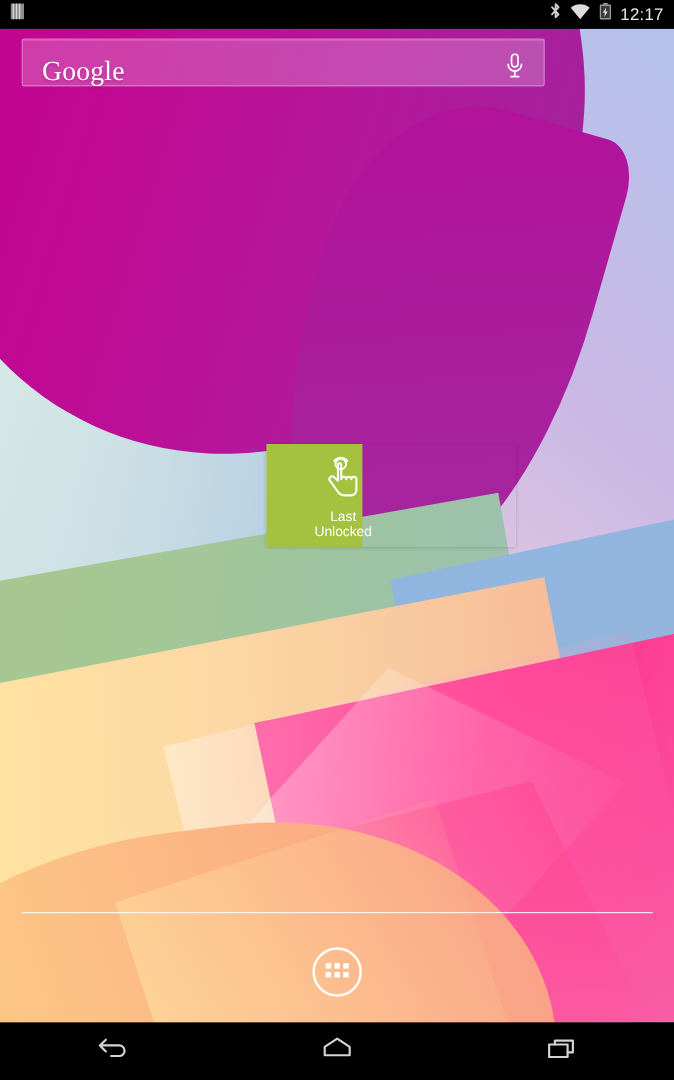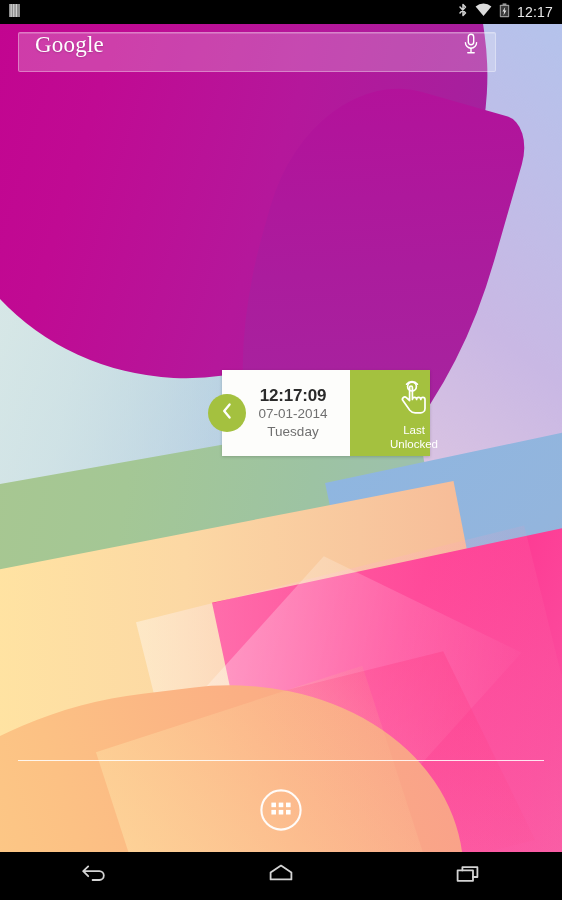--- a/index.html
+++ b/index.html
@@ -171,26 +171,26 @@
     font-size: 14px;
     letter-spacing: 0.2px;
     font-family: "Liberation Sans", sans-serif;
   }
   .sb-icon { display: block; }
 
   
   #search-bar {
     position: absolute;
     left: 18px; top: 32px;
-    width: 478px; height: 40px;
+    width: 436px; height: 40px;
     background: rgba(255,255,255,0.22);
     border: 1px solid rgba(255,255,255,0.33);
     border-radius: 2px;
     display: flex;
-    align-items: flex-start;
+    align-items: flex-end;
     z-index: 40;
     box-shadow: inset 0 1px 0 rgba(255,255,255,0.18);
   }
   #google-logo {
     color: #fff;
     font-family: "Liberation Serif", serif;
     font-size: 23px;
     line-height: 1;
     padding-left: 16px;
     text-shadow: 0 1px 2px rgba(0,0,0,0.18);
@@ -368,32 +368,20 @@
           <path d="M2.4 9.6 a5.6 5.6 0 0 0 11.2 0" fill="none" stroke="#ffffff" stroke-width="1.4" stroke-linecap="round"></path>
           <line x1="8" y1="15.2" x2="8" y2="19.4" stroke="#ffffff" stroke-width="1.4" stroke-linecap="round"></line>
           <line x1="4.8" y1="19.8" x2="11.2" y2="19.8" stroke="#ffffff" stroke-width="1.4" stroke-linecap="round"></line>
         </svg>
       </span>
     </span>
   </div>
 
   <div id="clock-widget">
 
-    <div id="widget-card">
-      <div id="widget-prev-button">
-        <span>
-          <svg width="14" height="18" viewBox="0 0 14 18">
-            <path d="M9.6 2.4 L4.2 9 L9.6 15.6" fill="none" stroke="#ffffff" stroke-width="2.3" stroke-linecap="round" stroke-linejoin="round"></path>
-          </svg>
-        </span>
-      </div>
-      <div id="widget-time">12:17:09</div>
-      <div id="widget-date">07-01-2014</div>
-      <div id="widget-day">Tuesday</div>
-    </div>
 
     <div id="widget-action">
       <span>
         <svg width="34" height="38" viewBox="0 0 34 38">
           <circle cx="15" cy="7.6" r="4.4" fill="none" stroke="#ffffff" stroke-width="1.7"></circle>
           <path d="M9.6 5.2 a6.8 6.8 0 0 1 10.8 0" fill="none" stroke="#ffffff" stroke-width="1.7" stroke-linecap="round"></path>
           <path d="M12.6 8.4 L12.6 21.6 L9.4 18.6 a2.3 2.3 0 0 0 -3.3 3.2
                    L12.8 31.2 a7 7 0 0 0 5.4 2.6 L23.6 33.8
                    a4.4 4.4 0 0 0 4.4 -4.4 L28 20.4
                    a2.1 2.1 0 0 0 -4.2 0 a2.1 2.1 0 0 0 -4.2 0

